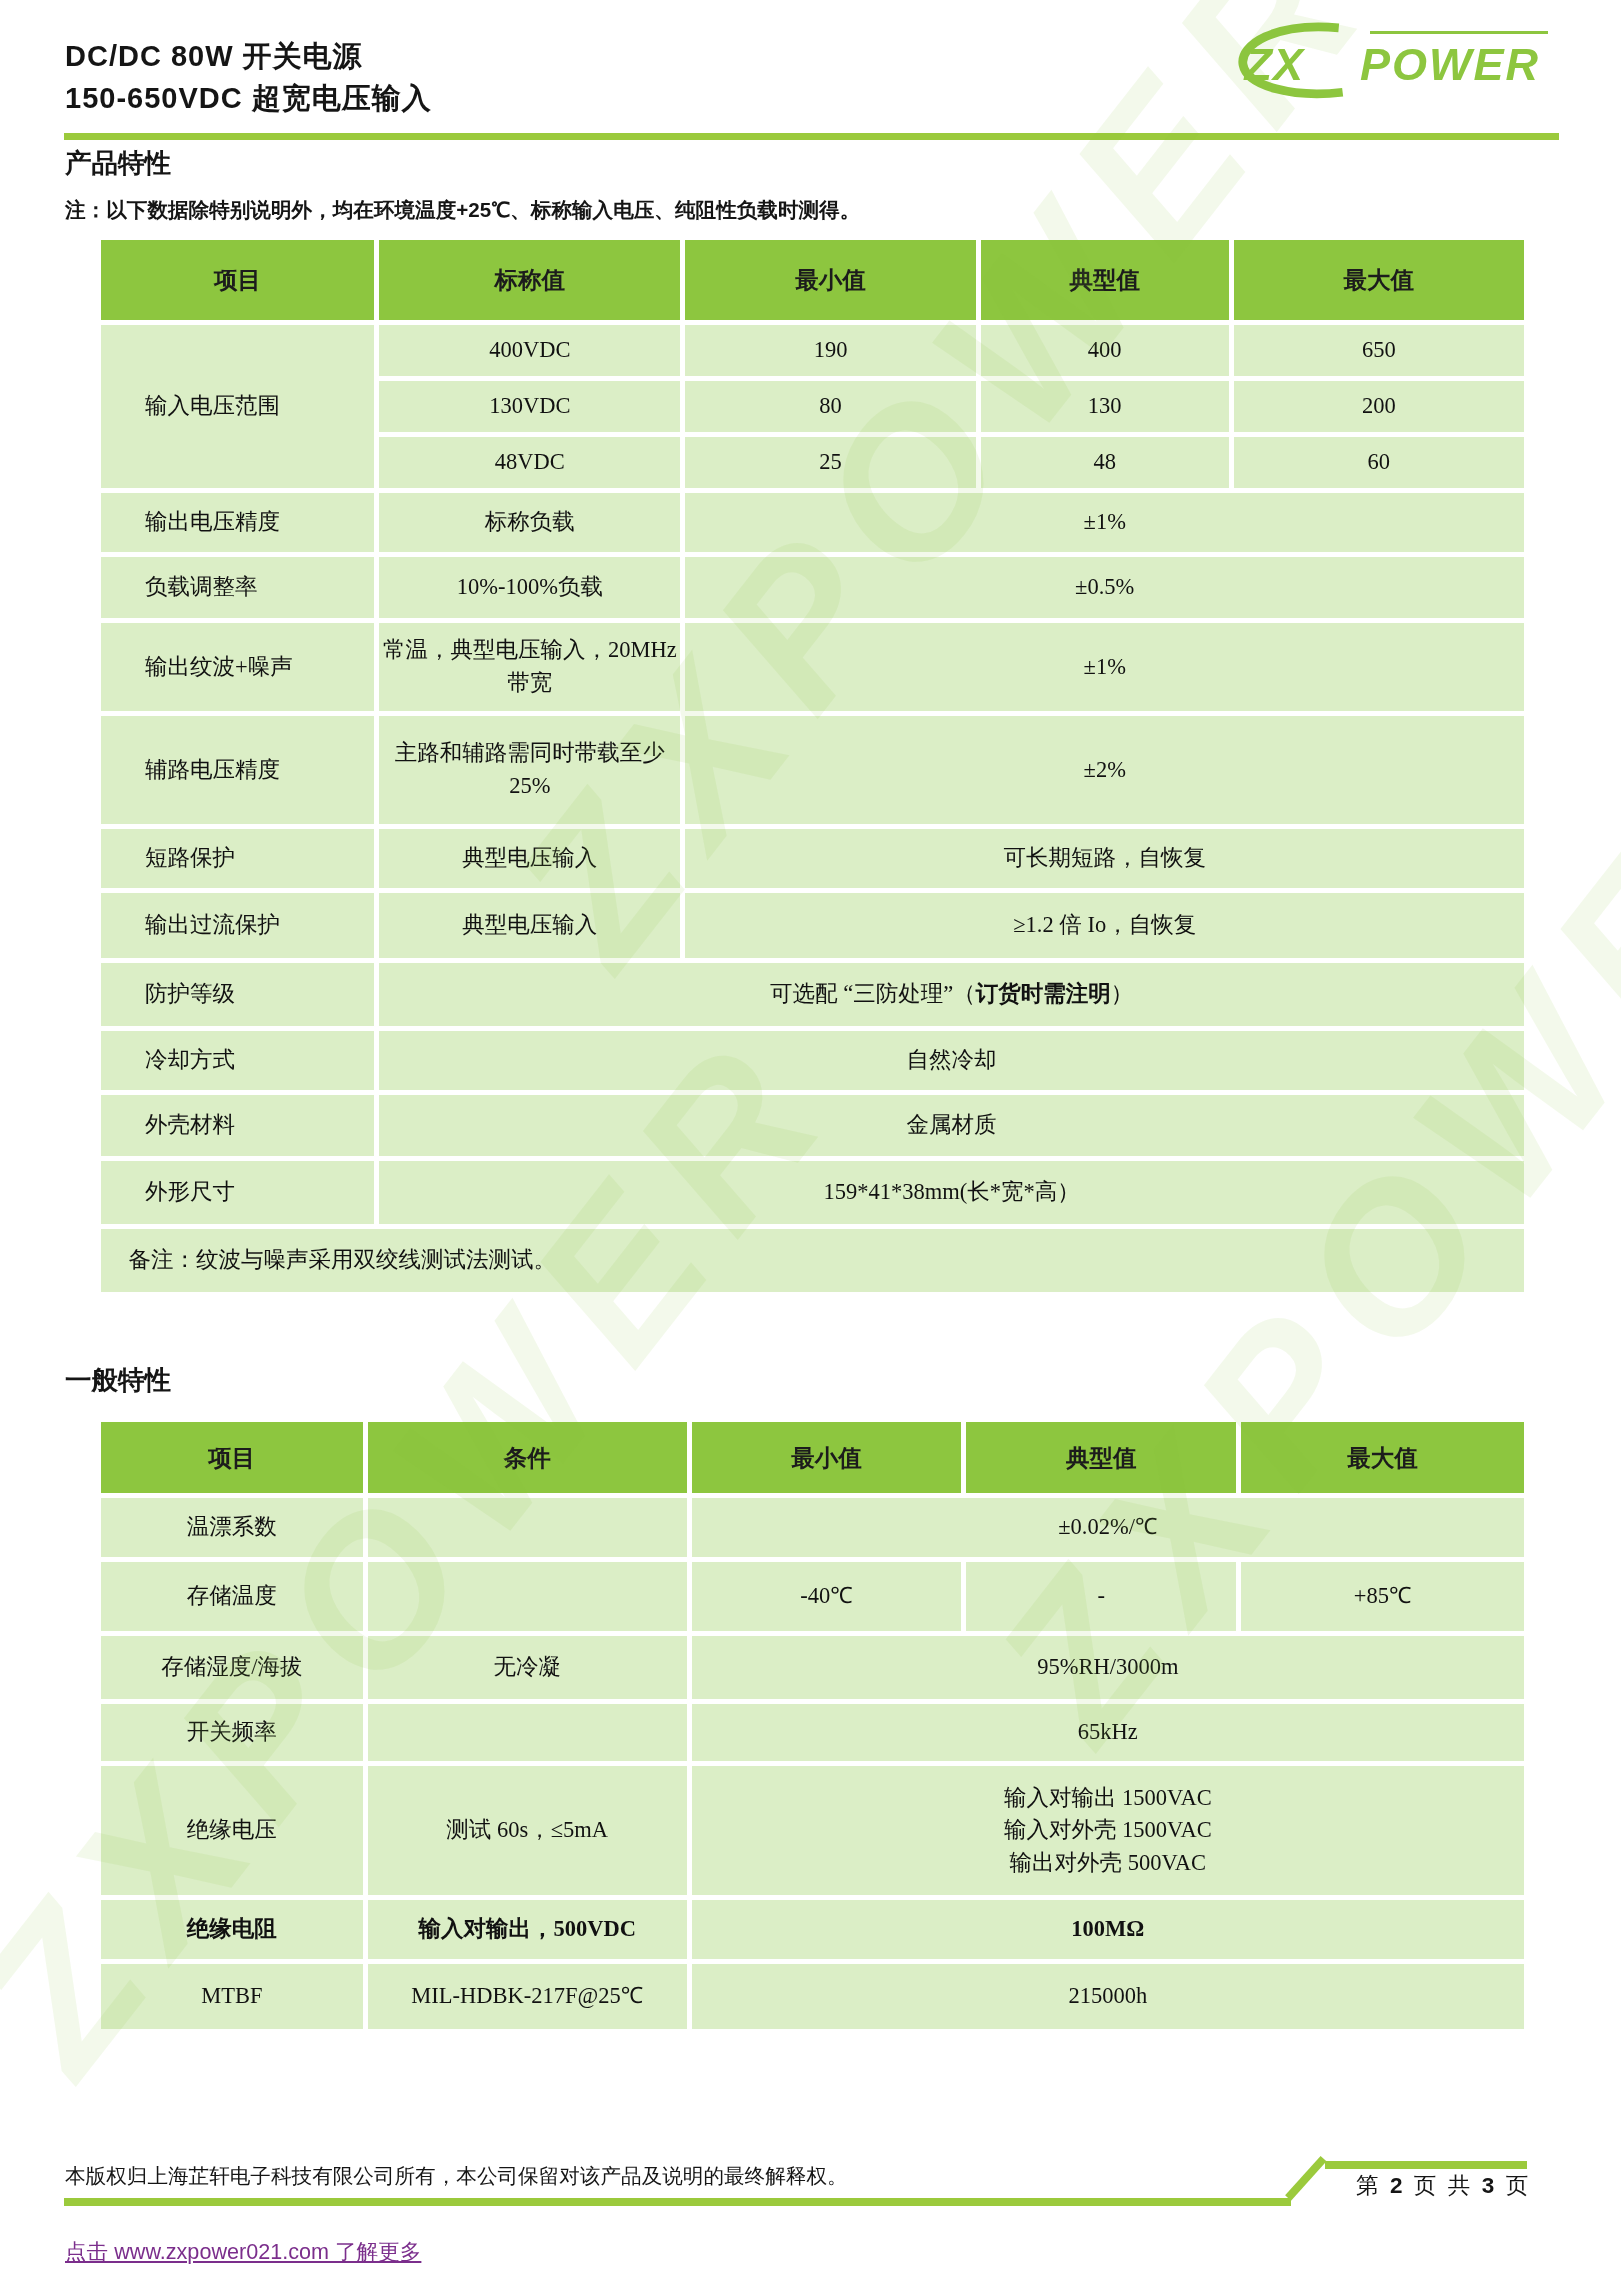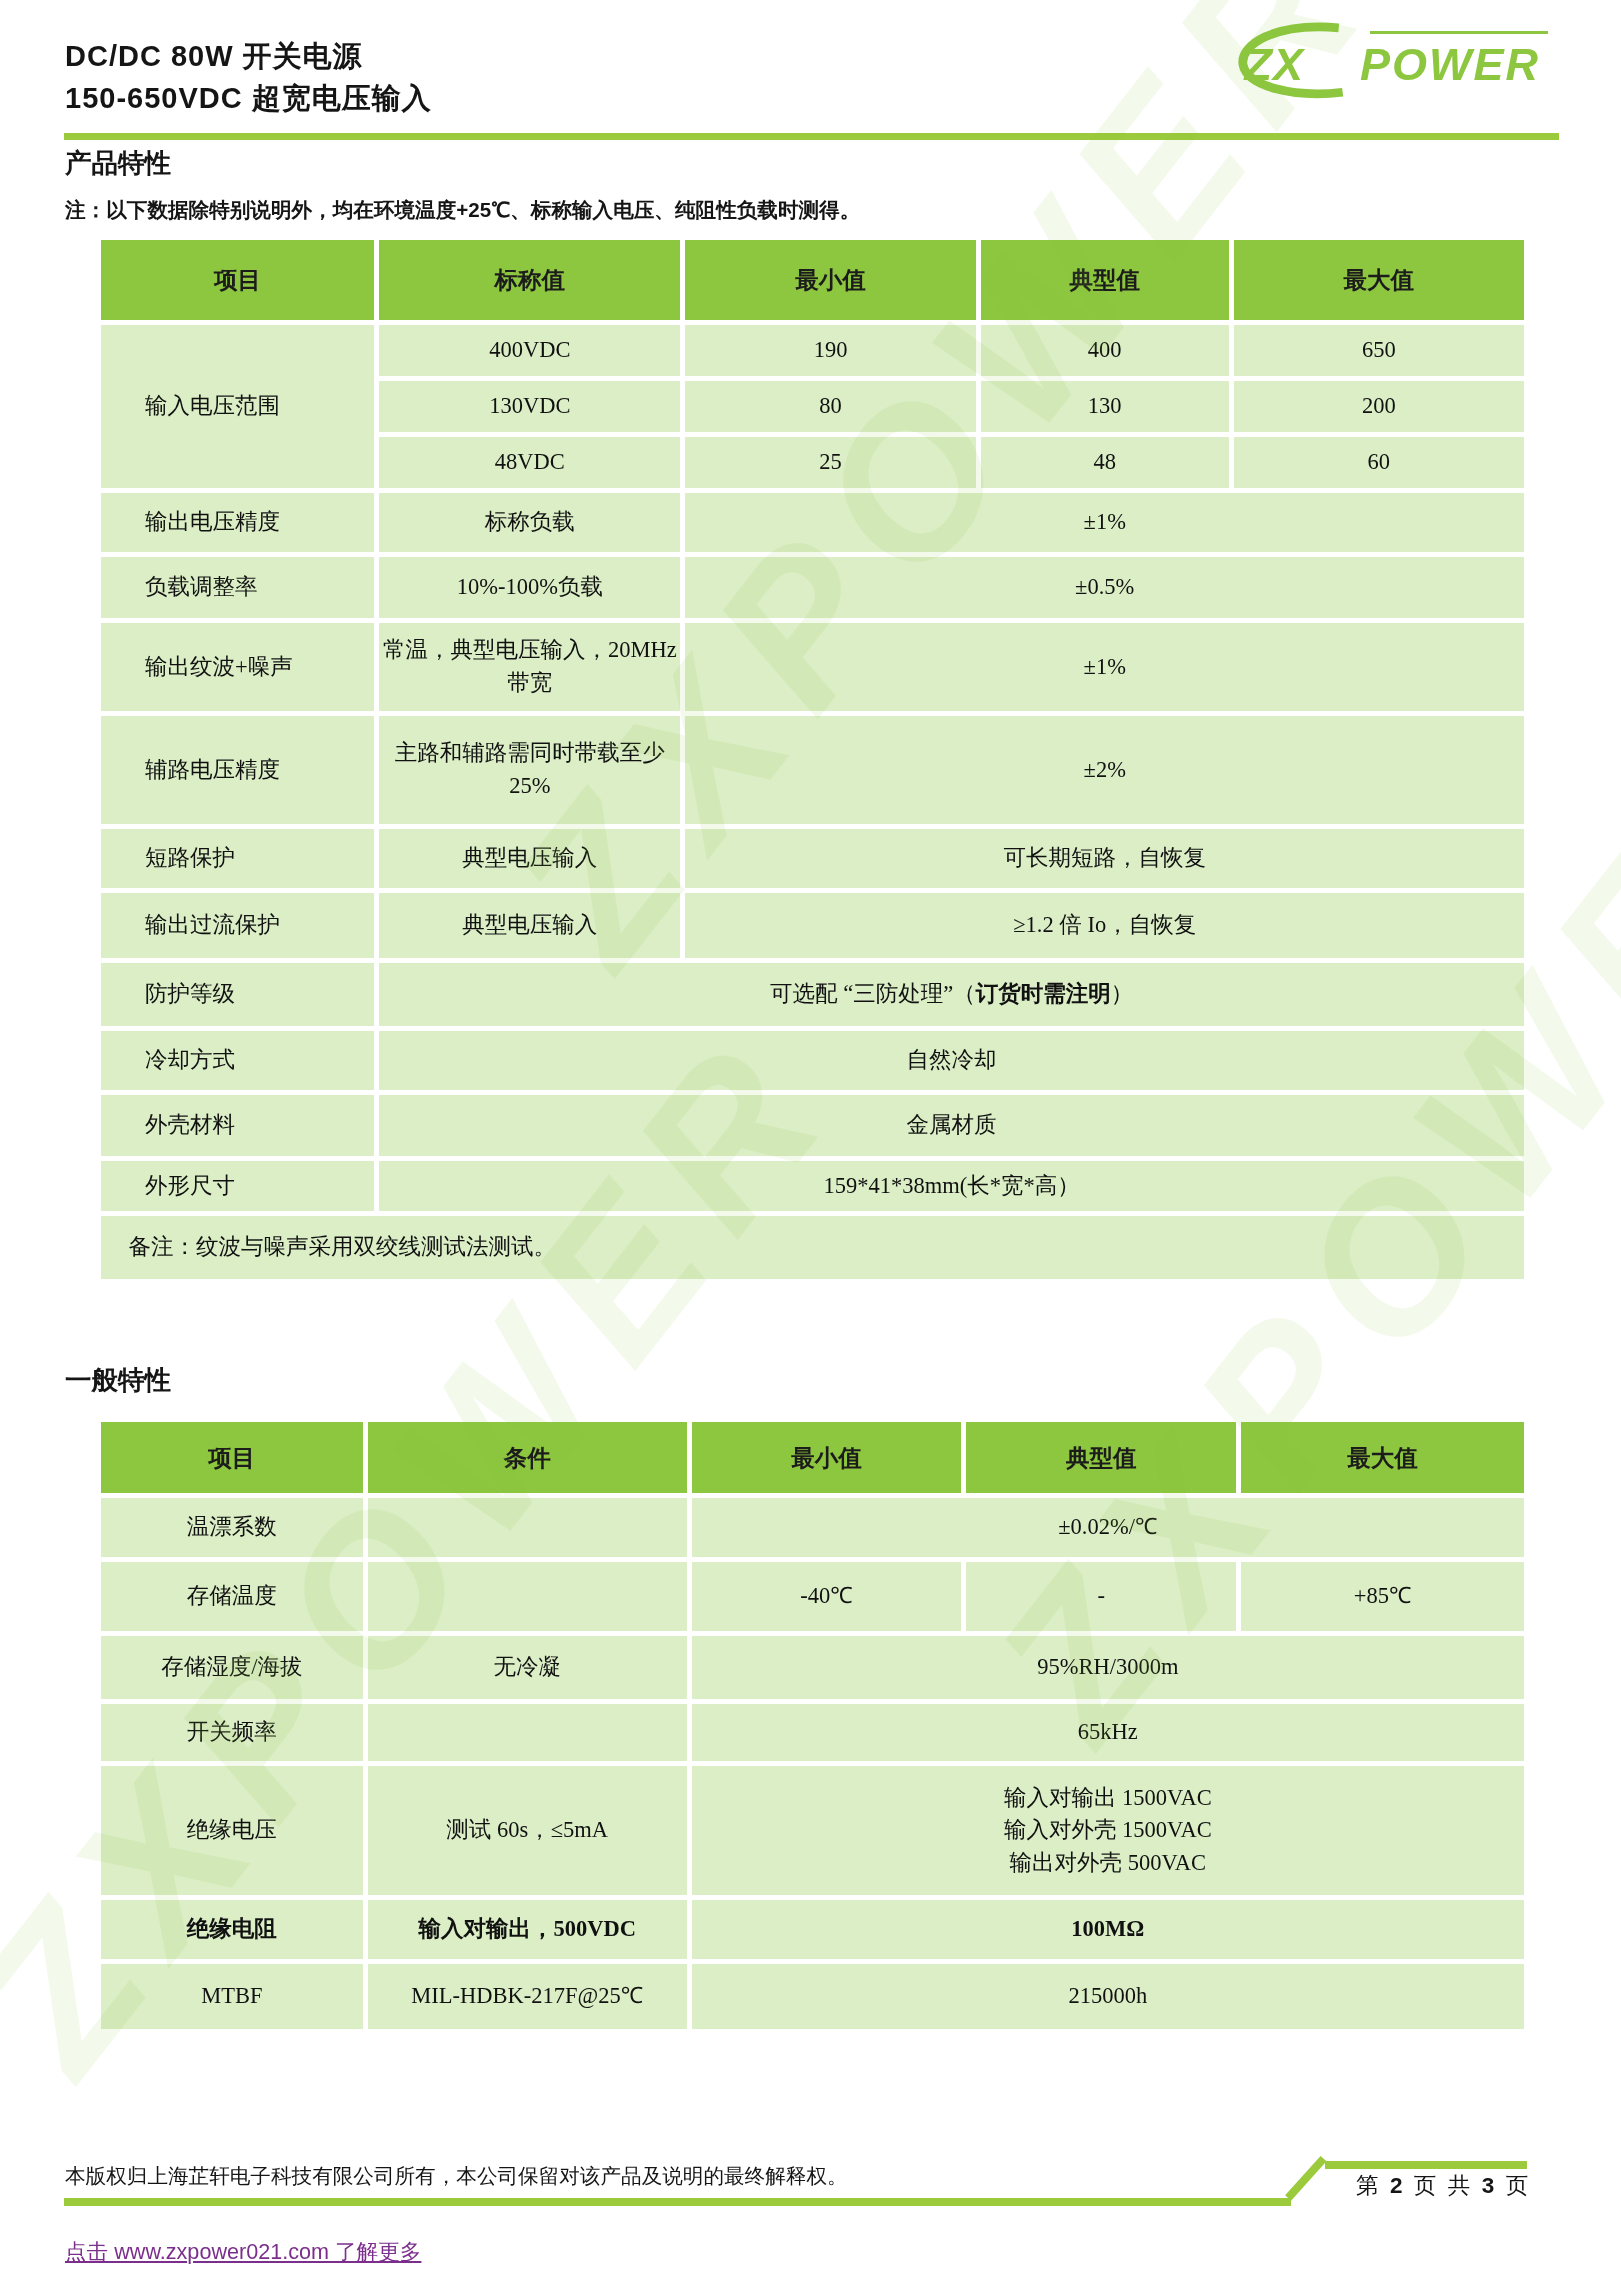--- a/index.html
+++ b/index.html
@@ -39,21 +39,21 @@
      font-size:23.5px;color:#1c1c1c;text-align:center;}
   td{background:#dbeec6;font-size:22.5px;color:#111;text-align:center;vertical-align:middle;
      line-height:1.45;overflow:hidden;}
   .t1 td.item{text-align:left;padding-left:44px;}
   td.remark{text-align:left;padding-left:27.4px;}
   .bold{font-weight:bold;}
   
   .t1h{height:80px;} .rv{height:51px;}
   .r0{height:59px;} .r1{height:61px;} .r2{height:88px;} .r3{height:108px;}
   .r4{height:59px;} .r5{height:65px;}
-  .w0{height:63px;} .w1{height:59px;} .w2{height:61px;} .w3{height:50px;}
+  .w0{height:63px;} .w1{height:59px;} .w2{height:61px;} .w3{height:63px;}
   .rr{height:63px;}
   
   .t2h{height:71px;}
   .g0{height:57px;} .g1{height:59px;border-radius:15px;} .g2{height:69px;} .g3{height:63px;}
   .g4{height:57px;} .g5{height:129px;} .g6{height:59px;font-weight:bold;} .g7{height:65px;}
   .vline{display:block;}
 
   
   .copyright{position:absolute;left:65px;top:2162px;font-family:"Liberation Sans",sans-serif;
              font-size:20.6px;color:#151515;}

